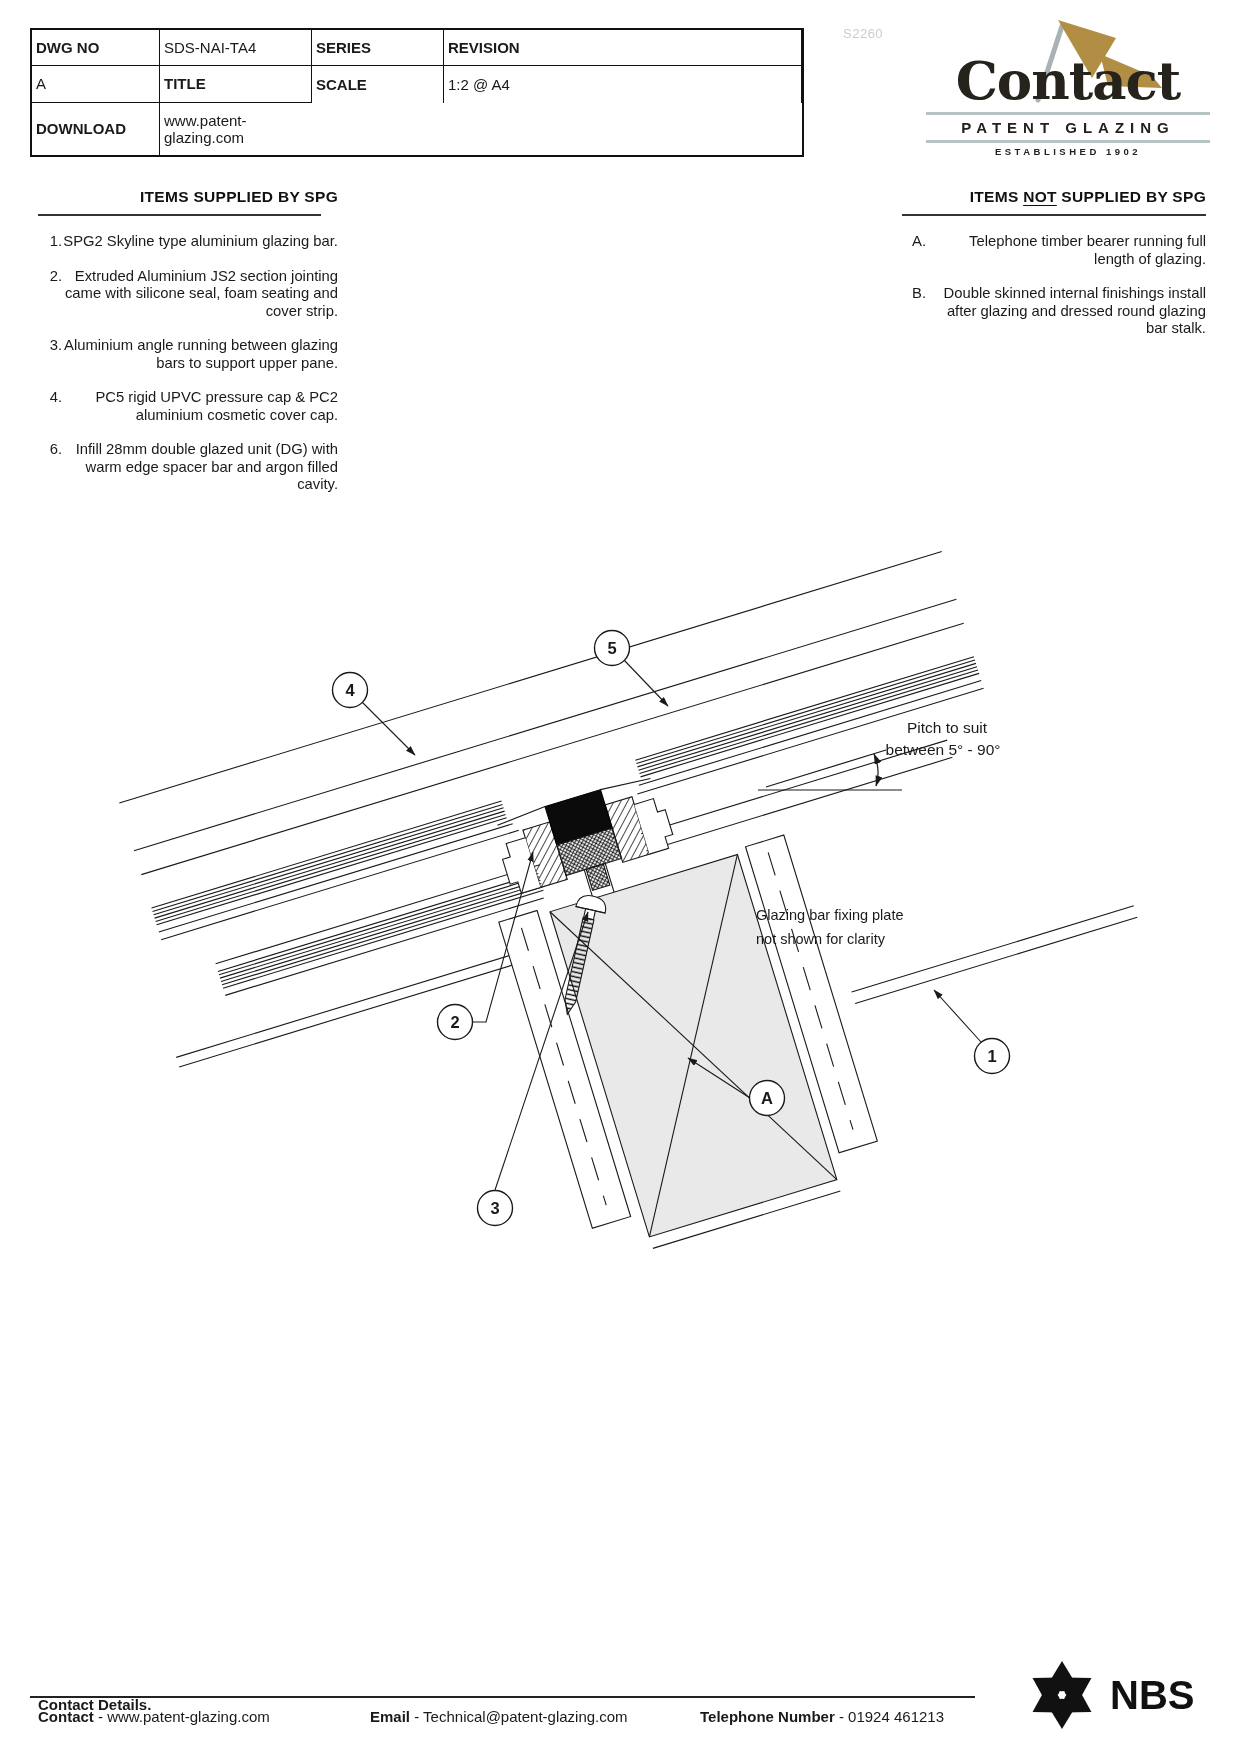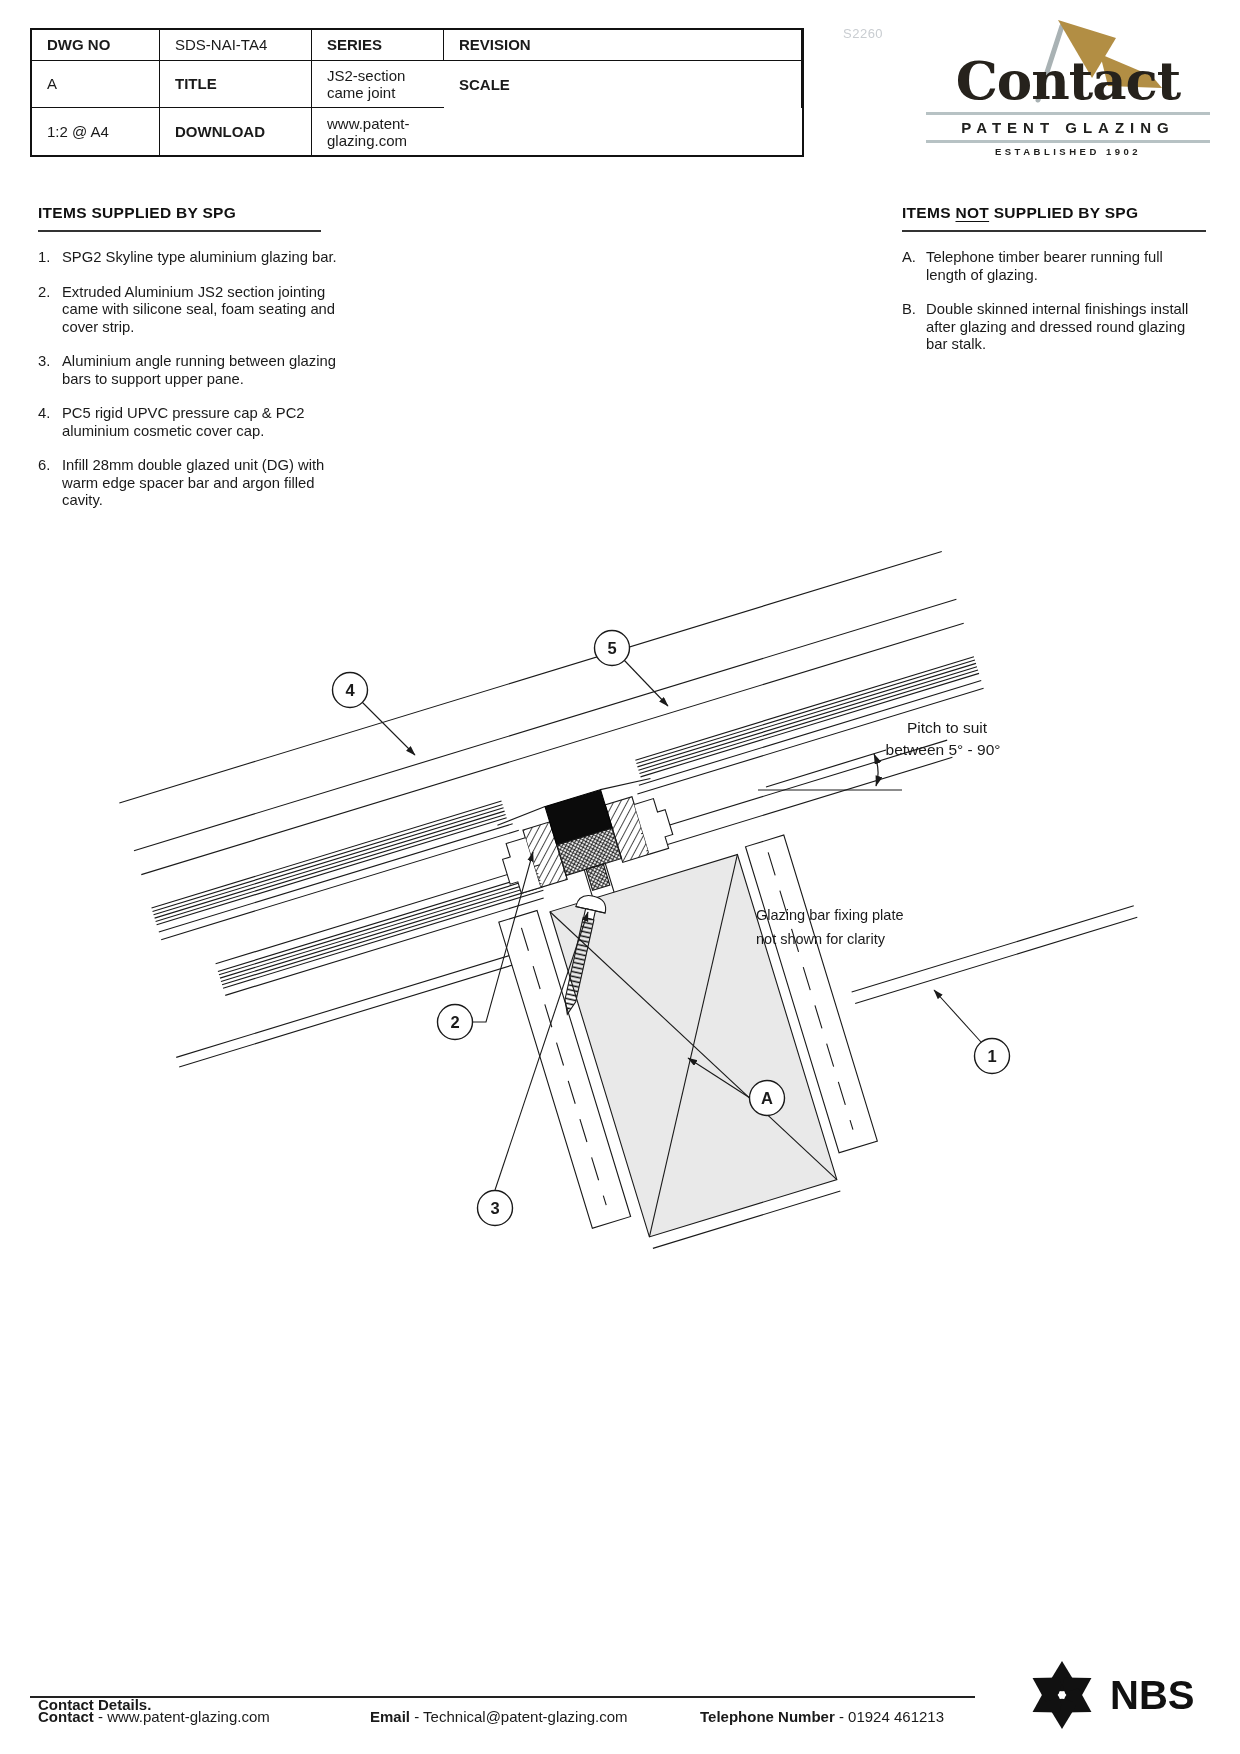--- a/index.html
+++ b/index.html
@@ -2,42 +2,42 @@
 <html><head>
 <meta charset="utf-8">
 <style>
   html,body{margin:0;padding:0;background:#fff;}
   .page{position:relative;width:1240px;height:1754px;background:#fff;overflow:hidden;
         font-family:"Liberation Sans",sans-serif;color:#1a1a1a;}
 
   
   .titleblock{position:absolute;left:30px;top:28px;width:770px;height:125px;
     border:2.2px solid #111;display:grid;grid-template-columns:128px 152px 132px auto;}
-  .tb-cell{display:flex;align-items:center;padding-left:15px;font-size:15px;
+  .tb-cell{display:flex;align-items:center;padding-left:4px;font-size:15px;
     border-bottom:1.4px solid #111;border-right:1.4px solid #111;background:#fff;}
   .tb-cell.lastcol{border-right:none;}
   .tb-cell.lastrow{border-bottom:none;}
   .tb-label{font-weight:bold;}
   .watermark{position:absolute;left:843px;top:26px;font-size:13px;color:#c9cdd1;letter-spacing:.5px;}
 
   
   .logo{position:absolute;left:926px;top:16px;width:284px;}
   .logo-flag{position:absolute;left:98px;top:0;width:186px;height:92px;}
   .logo-name{position:relative;margin-top:38px;font-family:"DejaVu Serif",serif;
     font-size:53px;font-weight:600;color:#26221c;letter-spacing:-1px;line-height:1;
     text-align:center;}
   .logo-rule{height:3px;background:#b7c2c4;margin-top:5px;}
   .logo-sub{margin-top:4px;text-align:center;font-size:15px;font-weight:bold;
     letter-spacing:6px;color:#21211f;}
   .logo-rule2{height:3px;background:#b7c2c4;margin-top:4px;}
   .logo-est{margin-top:3px;text-align:center;font-size:9.5px;font-weight:bold;
     letter-spacing:3.5px;color:#21211f;}
 
   
-  .col{position:absolute;top:204px;}
+  .col{position:absolute;top:188px;text-align:right;}
   .col-left{left:38px;width:300px;}
   .col-right{left:902px;width:304px;}
   .col h3{margin:0;font-size:15.5px;letter-spacing:.3px;color:#111;}
   .col .rule{margin-top:8px;height:2px;background:#333;}
   .col-left .rule{width:283px;}
   .col-right .rule{width:304px;}
   .item{display:flex;margin-top:17px;font-size:14.8px;line-height:17.5px;}
   .item .num{flex:none;width:24px;}
   .item .txt{flex:1;}
   .u{text-decoration:underline;text-underline-offset:2.5px;}
@@ -64,21 +64,20 @@
 <div class="page">
 
   <div class="titleblock">
     <div class="tb-cell tb-label">DWG NO</div>
     <div class="tb-cell">SDS-NAI-TA4</div>
     <div class="tb-cell tb-label">SERIES</div>
 
     <div class="tb-cell tb-label">REVISION</div>
     <div class="tb-cell">A</div>
     <div class="tb-cell tb-label">TITLE</div>
-    <div class="tb-cell lastcol">JS2-section came joint</div>
 
     <div class="tb-cell tb-label lastrow">SCALE</div>
     <div class="tb-cell lastrow">1:2 @ A4</div>
     <div class="tb-cell tb-label lastrow">DOWNLOAD</div>
     <div class="tb-cell lastcol lastrow">www.patent-glazing.com</div>
   </div>
 
   <span class="watermark">S2260</span>
 
   <div class="logo">

